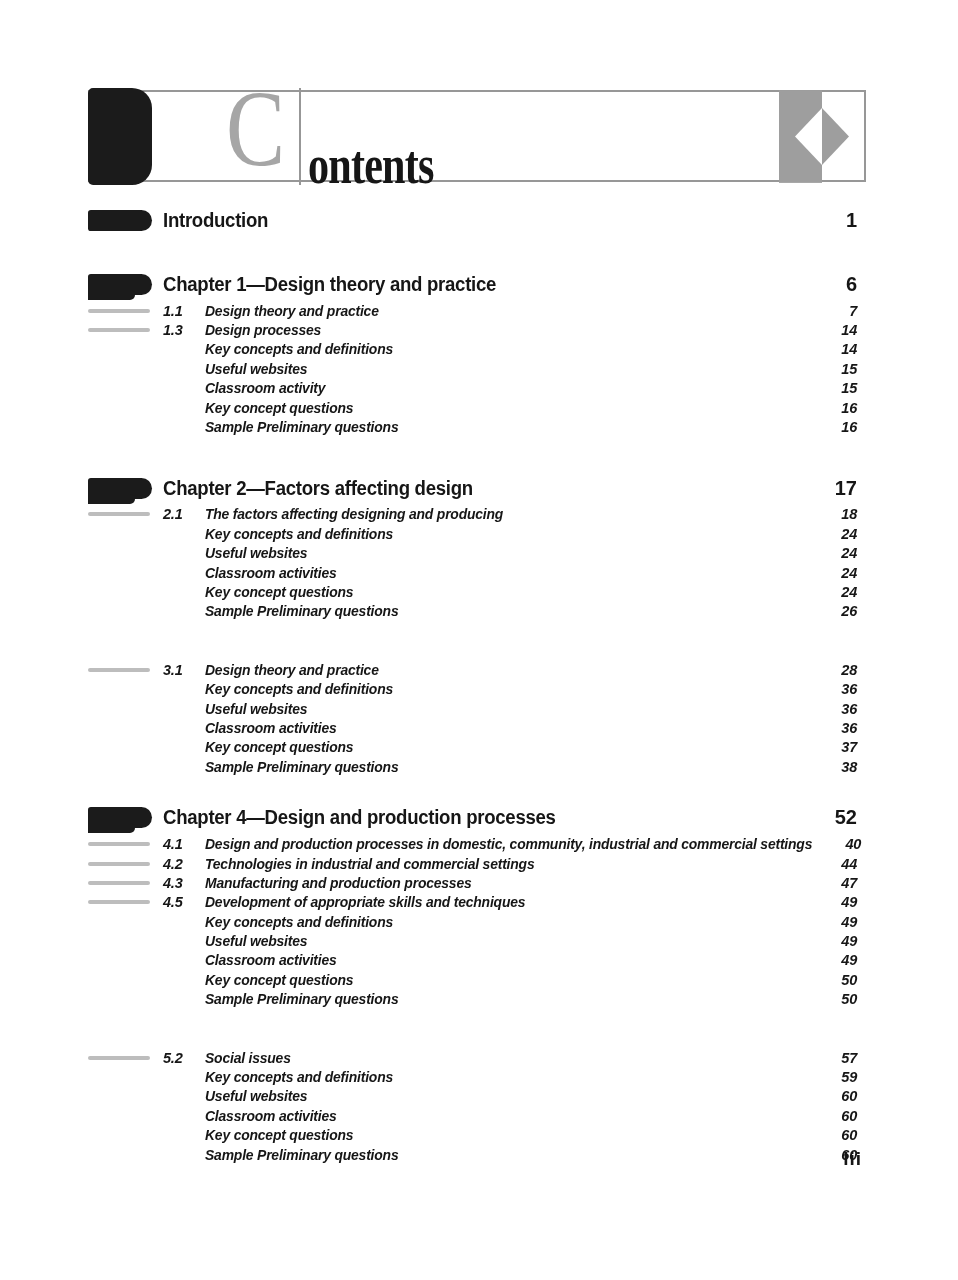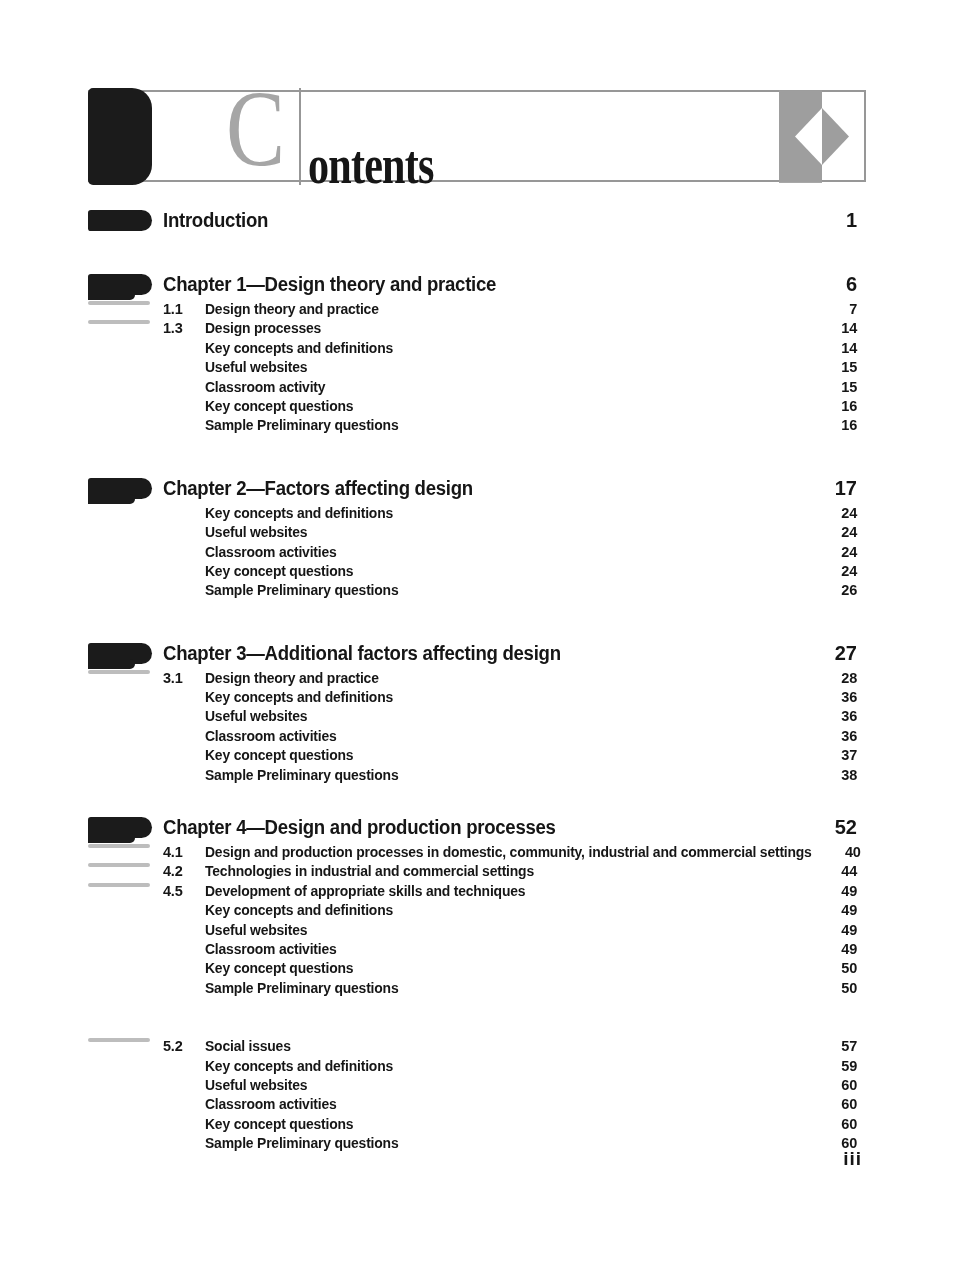--- a/index.html
+++ b/index.html
@@ -77,24 +77,25 @@
     transform:scaleX(0.93); transform-origin:left center;
   }
   .row-page { margin-left:auto; font-size:20px; font-weight:bold; }
 
   .chapter { margin-top:39px; }
   .chapters > .chapter:nth-of-type(1) { }
   .chapters > .chapter:nth-of-type(4) { margin-top:29px; }
   .chapter-rows { margin-top:4px; }
 
   .sub-row {
-    display:flex; 
+    display:flex; align-items:center;
     height:19.4px;
     font-size:14.5px; font-weight:bold;
     letter-spacing:-0.2px;
+    font-style:italic;
   }
   .bar-marker {
     flex:none;
     width:62px; height:4px;
     background:#bdbdbd;
     border-radius:2px;
   }
   .bar-marker.hidden { visibility:hidden; }
   .sub-num {
     flex:none;
@@ -201,20 +202,26 @@
 </div>
   </div>
 
   <div class="chapter">
     <div class="entry-row">
       <div class="marker-pill fold"></div>
       <div class="row-title">Chapter 2—Factors affecting design</div>
       <div class="row-page">17</div>
     </div>
     <div class="chapter-rows">
+  <div class="sub-row">
+    <div class="bar-marker"></div>
+    <div class="sub-num">2.1</div>
+    <div class="sub-title">The factors affecting designing and producing</div>
+    <div class="sub-page">18</div>
+  </div>
 
   <div class="sub-row">
     <div class="bar-marker hidden"></div>
     <div class="sub-num"></div>
     <div class="sub-title">Key concepts and definitions</div>
     <div class="sub-page">24</div>
   </div>
 
   <div class="sub-row">
     <div class="bar-marker hidden"></div>
@@ -240,25 +247,20 @@
   <div class="sub-row">
     <div class="bar-marker hidden"></div>
     <div class="sub-num"></div>
     <div class="sub-title">Sample Preliminary questions</div>
     <div class="sub-page">26</div>
   </div>
 </div>
   </div>
 
   <div class="chapter">
-    <div class="entry-row">
-      <div class="marker-pill fold"></div>
-      <div class="row-title">Chapter 3—Additional factors affecting design</div>
-      <div class="row-page">27</div>
-    </div>
     <div class="chapter-rows">
   <div class="sub-row">
     <div class="bar-marker"></div>
     <div class="sub-num">3.1</div>
     <div class="sub-title">Design theory and practice</div>
     <div class="sub-page">28</div>
   </div>
 
   <div class="sub-row">
     <div class="bar-marker hidden"></div>
@@ -311,20 +313,26 @@
     <div class="sub-page">40</div>
   </div>
 
   <div class="sub-row">
     <div class="bar-marker"></div>
     <div class="sub-num">4.2</div>
     <div class="sub-title">Technologies in industrial and commercial settings</div>
     <div class="sub-page">44</div>
   </div>
 
+  <div class="sub-row">
+    <div class="bar-marker"></div>
+    <div class="sub-num">4.3</div>
+    <div class="sub-title">Manufacturing and production processes</div>
+    <div class="sub-page">47</div>
+  </div>
 
 
   <div class="sub-row">
     <div class="bar-marker"></div>
     <div class="sub-num">4.5</div>
     <div class="sub-title">Development of appropriate skills and techniques</div>
     <div class="sub-page">49</div>
   </div>
 
   <div class="sub-row">

